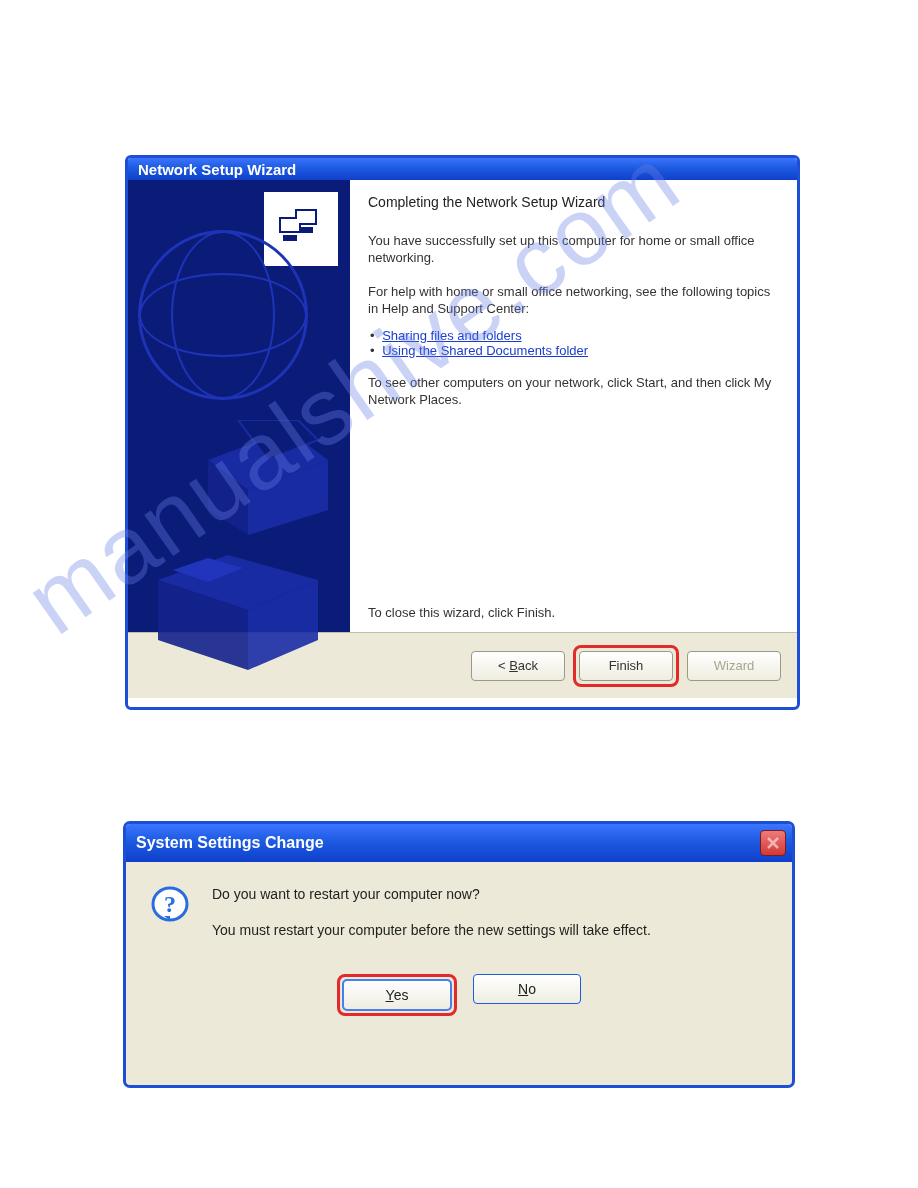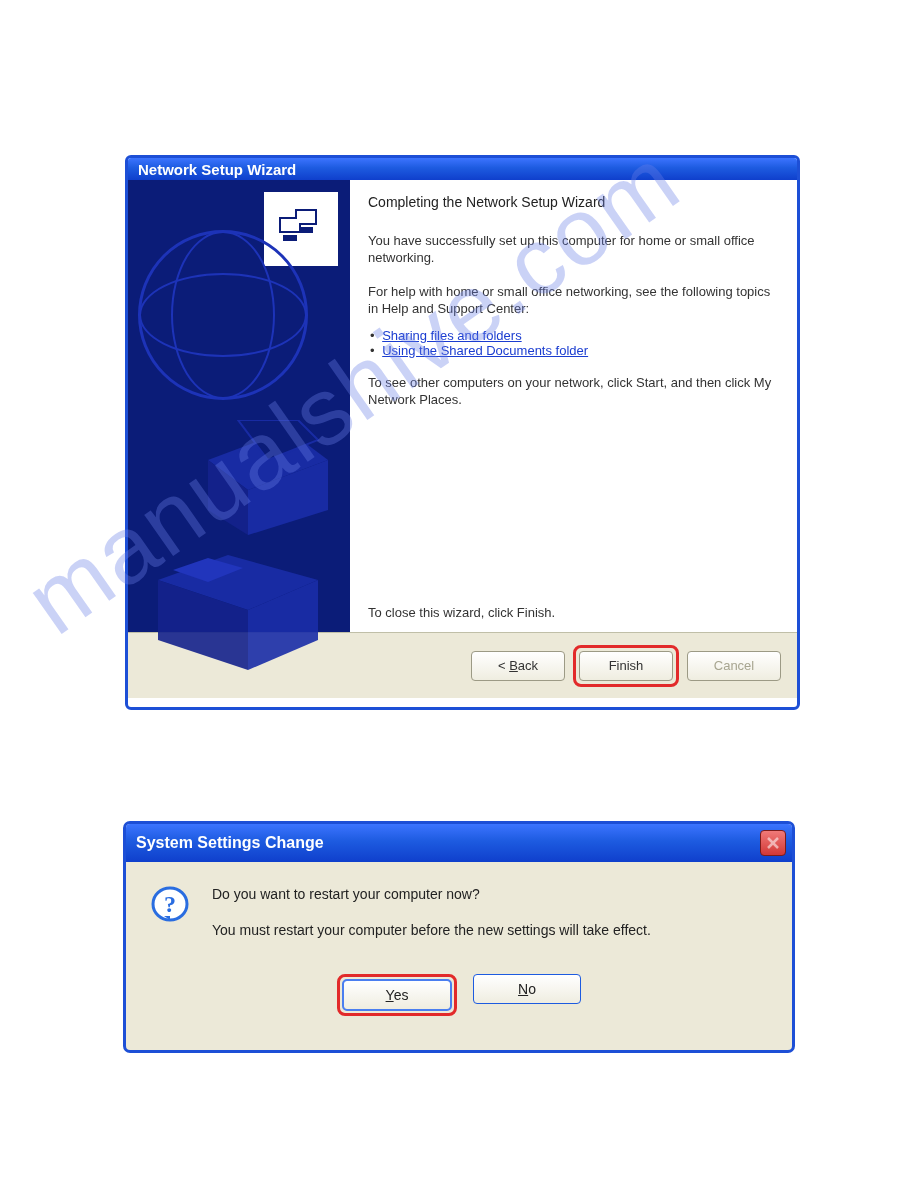--- a/index.html
+++ b/index.html
@@ -171,21 +171,21 @@
     border-radius: 8px;
     padding: 3px;
   }
 
   
   .sysdlg {
     position: absolute;
     left: 123px;
     top: 821px;
     width: 672px;
-    height: 232px;
+    height: 267px;
     border: 3px solid #1d4fd6;
     border-radius: 7px;
     background: #ece9d8;
     overflow: hidden;
   }
   .sys-titlebar {
     height: 38px;
     background: linear-gradient(to bottom, #3c74ff 0%, #1d5be0 45%, #0f3fcc 100%);
     color: #fff;
     font-weight: bold;
@@ -288,21 +288,21 @@
       </ul>
       <p class="wiz-p">To see other computers on your network, click Start, and then click My Network Places.</p>
       <div class="wiz-closehint">To close this wizard, click Finish.</div>
     </div>
   </div>
   <div class="wizard-footer">
     <button class="btn"><span>&lt; </span><span class="ul">B</span><span>ack</span></button>
     <span class="highlight-red">
       <button class="btn">Finish</button>
     </span>
-    <button class="btn disabled">Cancel</button>
+    <button class="btn disabled">Wizard</button>
   </div>
 </div>
 
 <div class="sysdlg">
   <div class="sys-titlebar">
     <span>System Settings Change</span>
     <div class="closebox">
       <svg width="14" height="14" viewBox="0 0 14 14">
         <line x1="2" y1="2" x2="12" y2="12" stroke="#fff" stroke-width="2.5"></line>
         <line x1="12" y1="2" x2="2" y2="12" stroke="#fff" stroke-width="2.5"></line>

